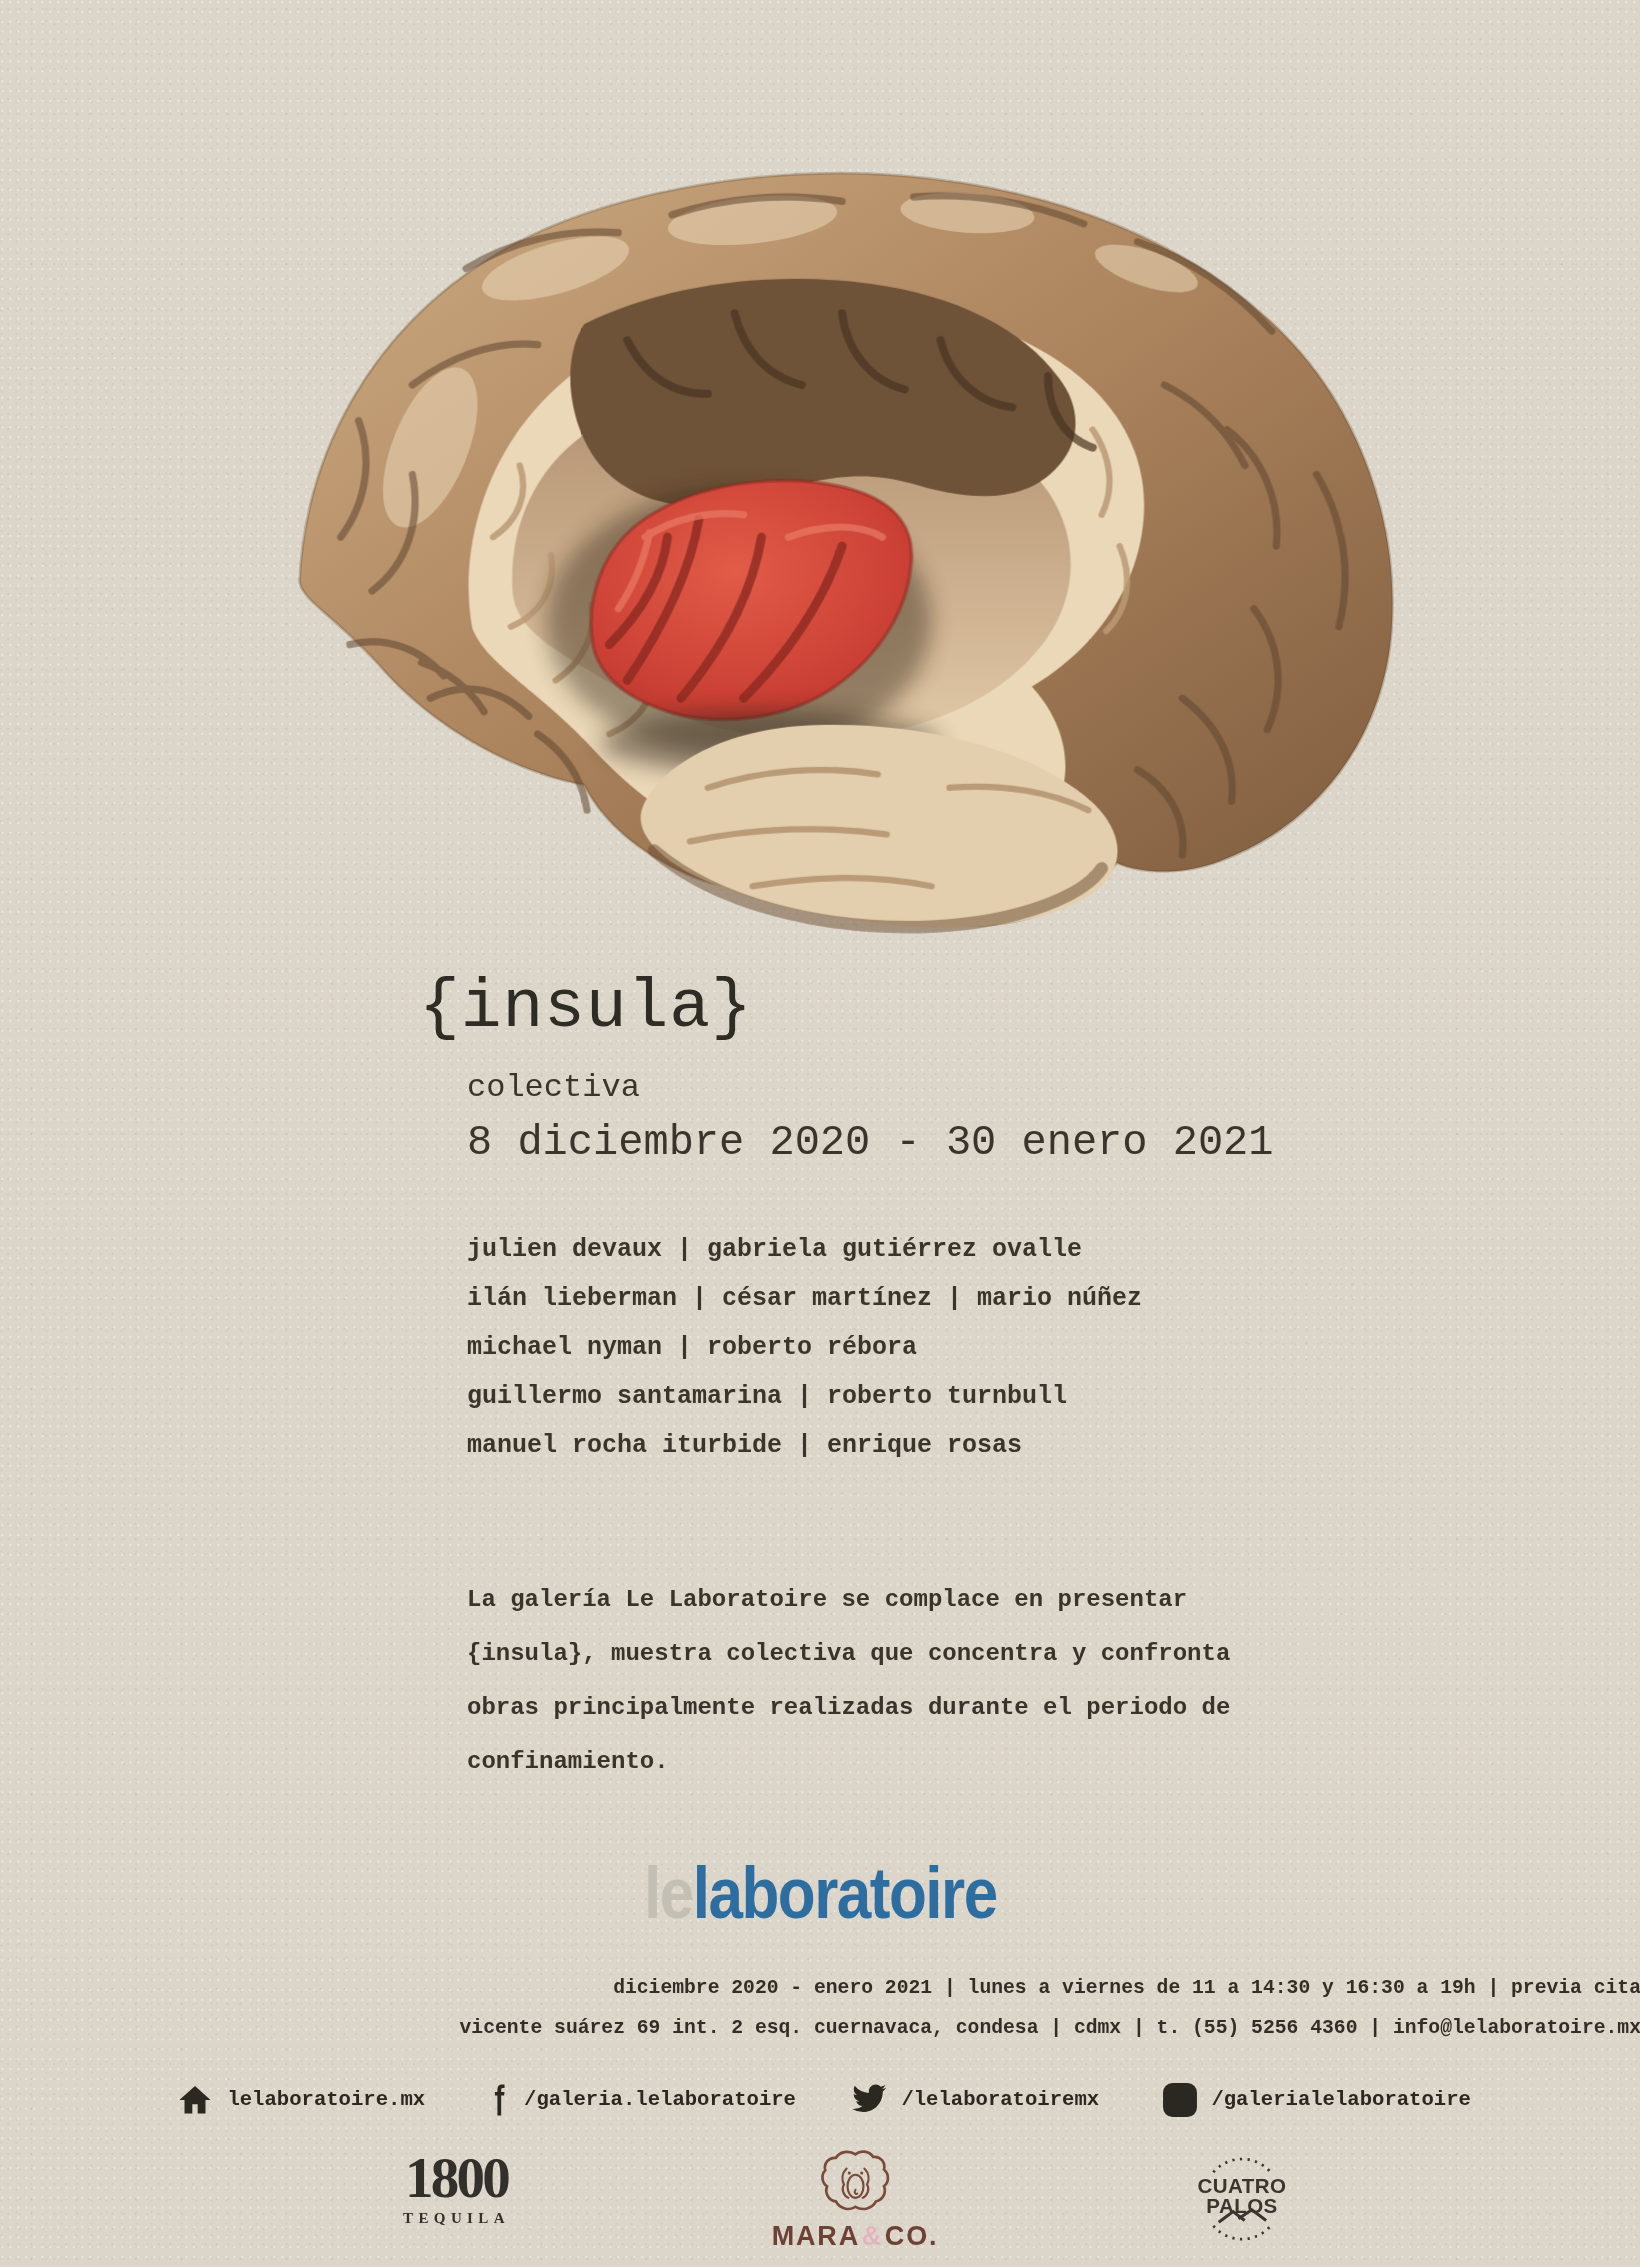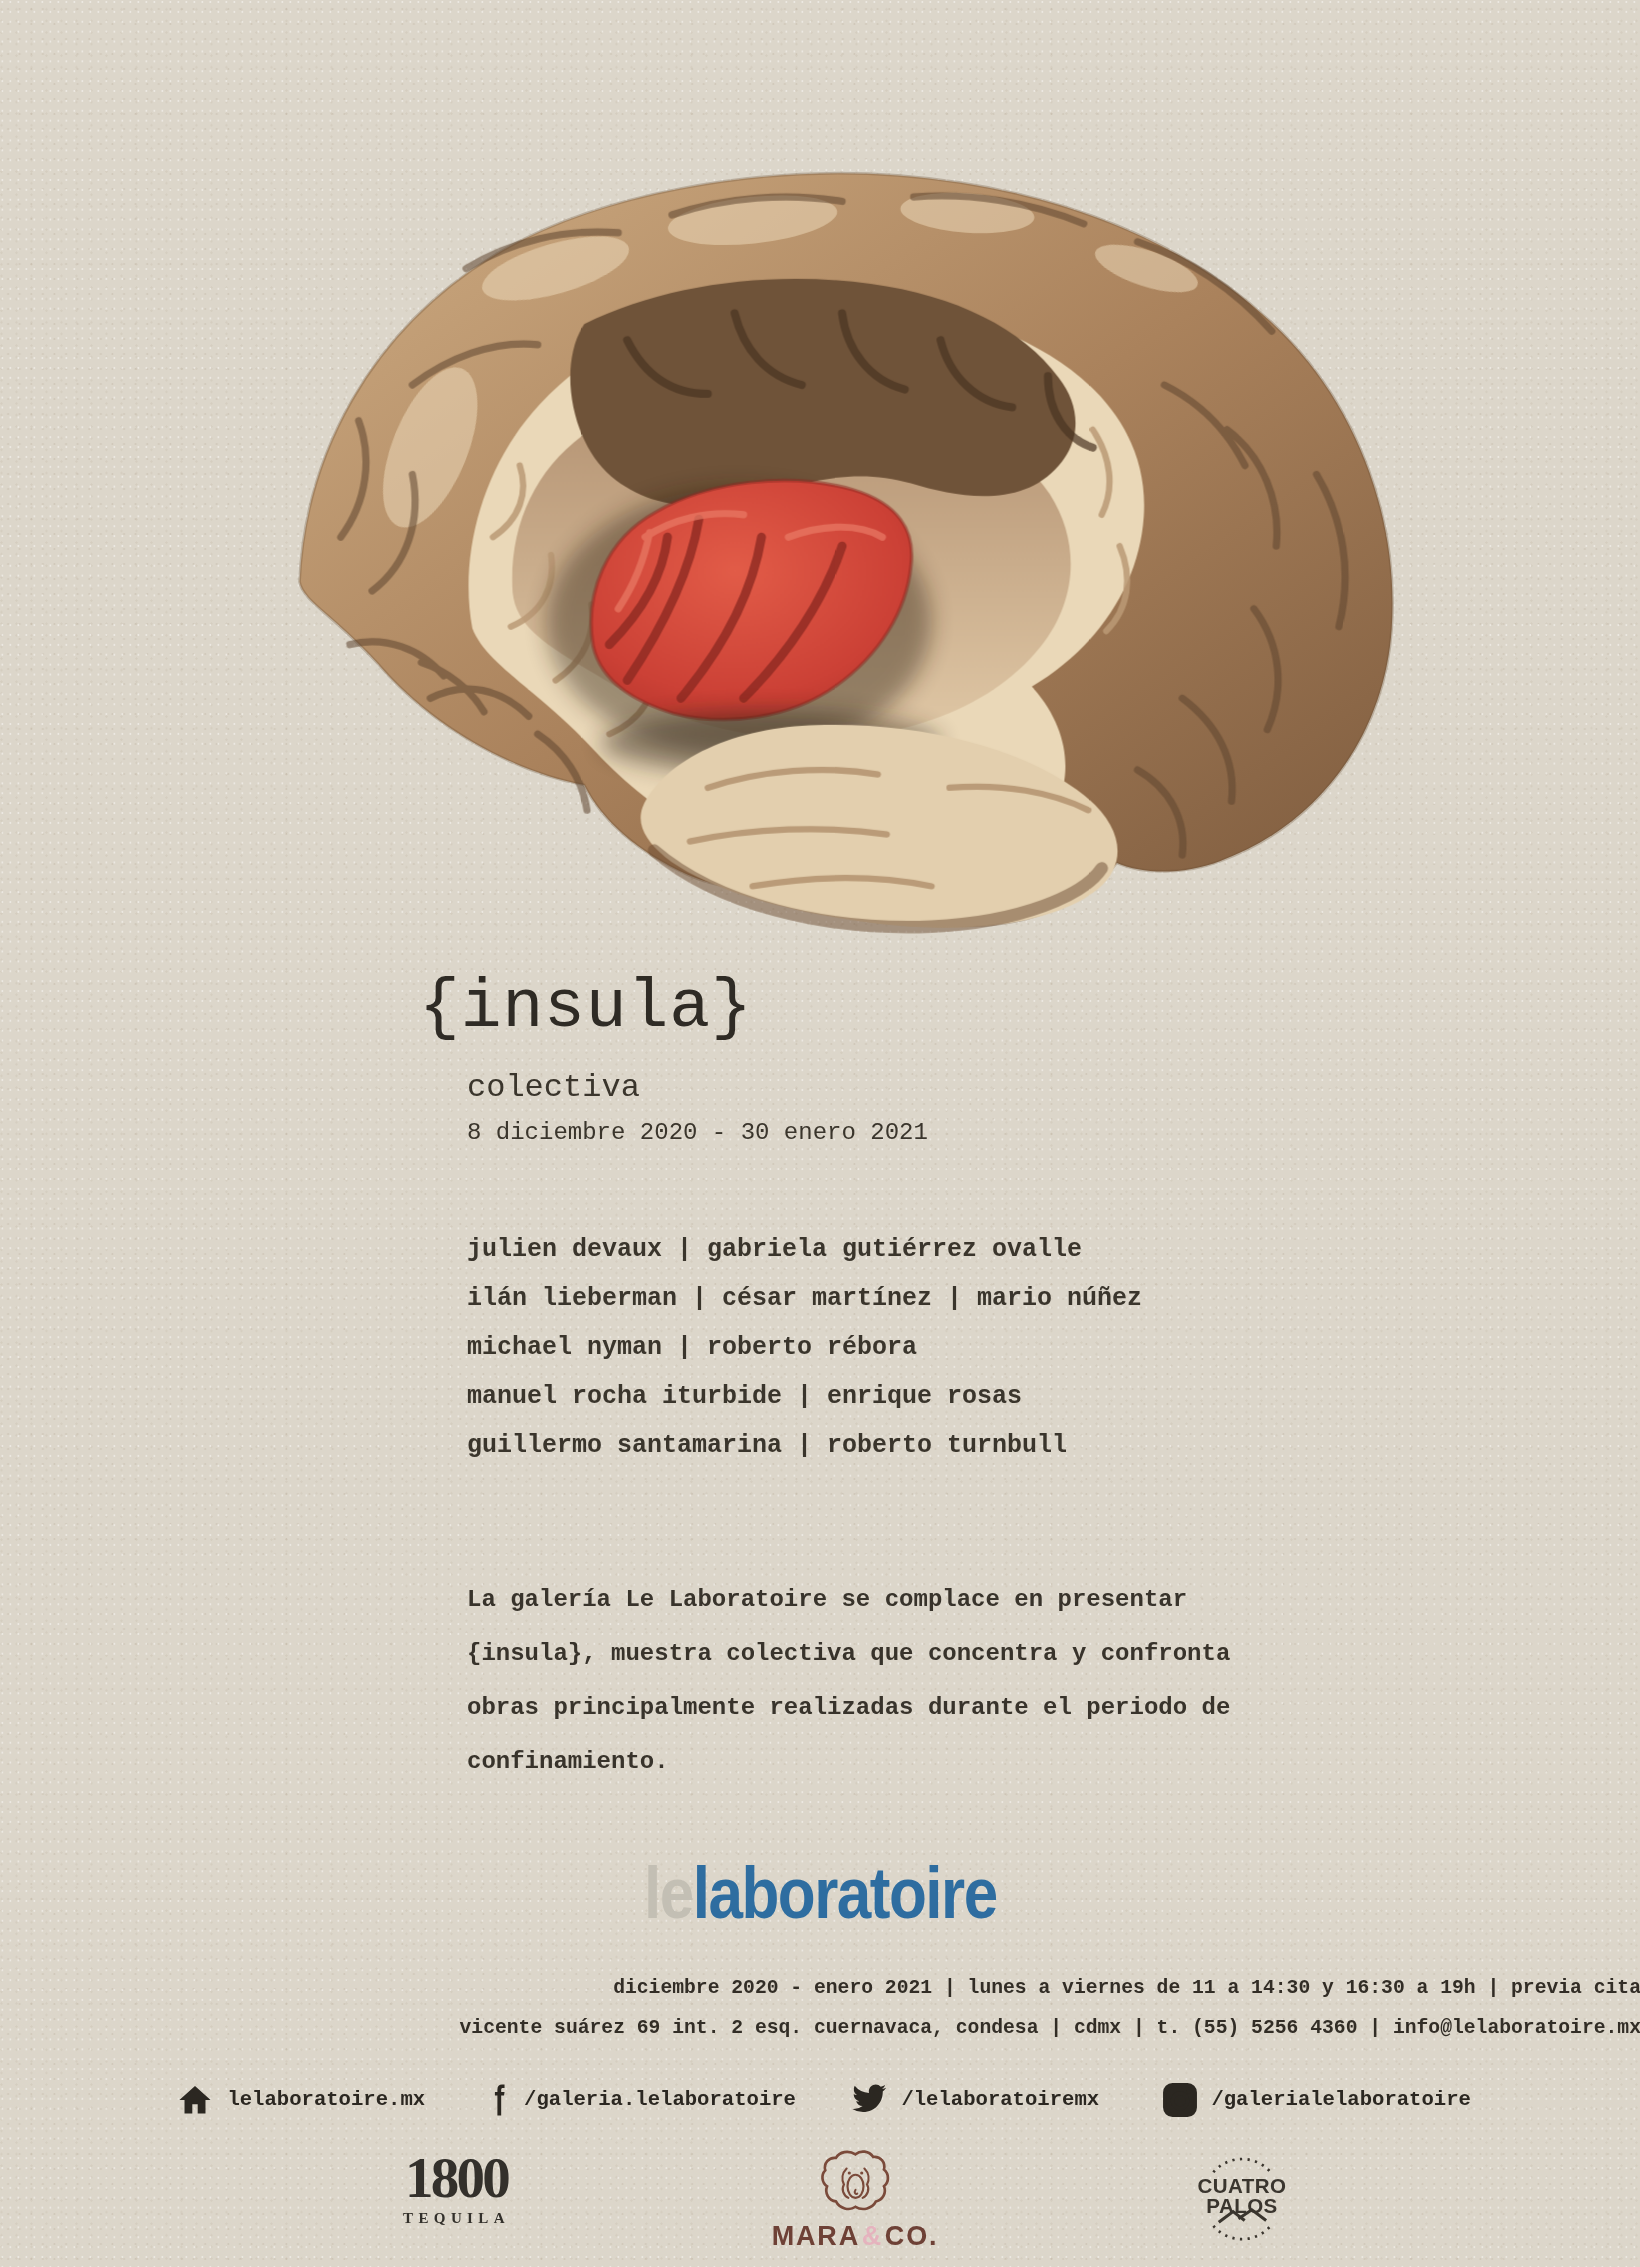--- a/index.html
+++ b/index.html
@@ -15,21 +15,21 @@
       radial-gradient(circle at 10% 80%, rgba(150,130,105,.10) 0.9px, transparent 1.4px),
       #dcd6ca;
     background-size:8px 9.9px,11.6px 15px,15px 11.6px,auto;
     font-family:"Liberation Mono","DejaVu Sans Mono",monospace;
     color:#38332b;
   }
   .abs{position:absolute;}
   .brain-svg{position:absolute;left:287px;top:161px;width:1128px;height:779px;}
   .title{left:419px;top:969px;font-size:68px;font-weight:400;letter-spacing:0.9px;color:#2f2b25;}
   .subtitle{left:467px;top:1069px;font-size:32px;color:#3a352c;}
-  .dates{left:467px;top:1119px;font-size:24px;color:#3a352c;text-align:right;}
+  .dates{left:467px;top:1119px;font-size:42px;color:#3a352c;text-align:right;}
   .artists{left:467px;top:1225px;font-size:25px;font-weight:700;line-height:49px;color:#3a352c;}
   .descr{left:467px;top:1573px;font-size:24px;font-weight:700;line-height:54px;color:#38332b;}
   .logo{left:0;top:1856px;width:1641px;text-align:center;
         font-family:"Liberation Sans","DejaVu Sans",sans-serif;
         font-size:73px;font-weight:700;letter-spacing:-1.8px;line-height:1;}
   .logo .inner{display:inline-block;transform:scaleX(.85);transform-origin:center;}
   .logo .le{color:#c3bfb4;}
   .logo .lab{color:#2e6da0;}
   .infoline{left:0;width:1641px;text-align:right;font-size:19.7px;font-weight:700;color:#322d26;}
   .info1{top:1977px;} .info2{top:2017px;}
@@ -186,22 +186,22 @@
   </svg>
 
   <div class="abs title">{insula}</div>
   <div class="abs subtitle">colectiva</div>
   <div class="abs dates">8 diciembre 2020 - 30 enero 2021</div>
 
   <div class="abs artists">
     <div>julien devaux | gabriela gutiérrez ovalle</div>
     <div>ilán lieberman | césar martínez | mario núñez</div>
     <div>michael nyman | roberto rébora</div>
+    <div>guillermo santamarina | roberto turnbull</div>
     <div>manuel rocha iturbide | enrique rosas</div>
-    <div>guillermo santamarina | roberto turnbull</div>
   </div>
 
   <div class="abs descr">
     <div>La galería Le Laboratoire se complace en presentar</div>
     <div>{insula}, muestra colectiva que concentra y confronta</div>
     <div>obras principalmente realizadas durante el periodo de</div>
     <div>confinamiento.</div>
   </div>
 
   <div class="abs logo">

